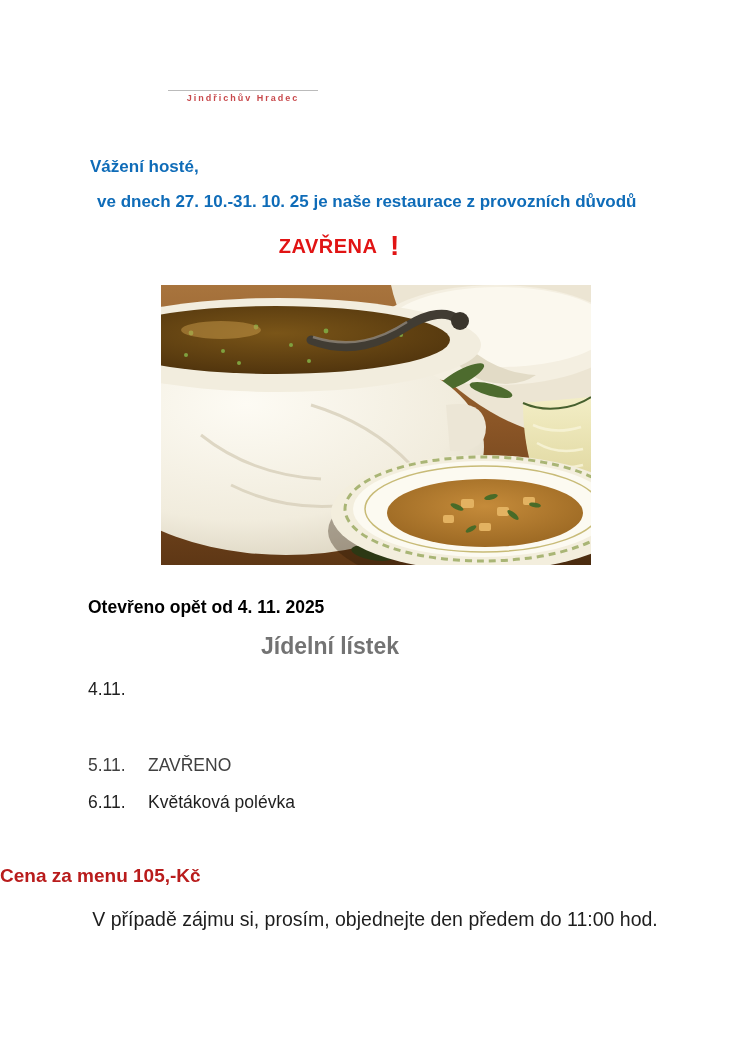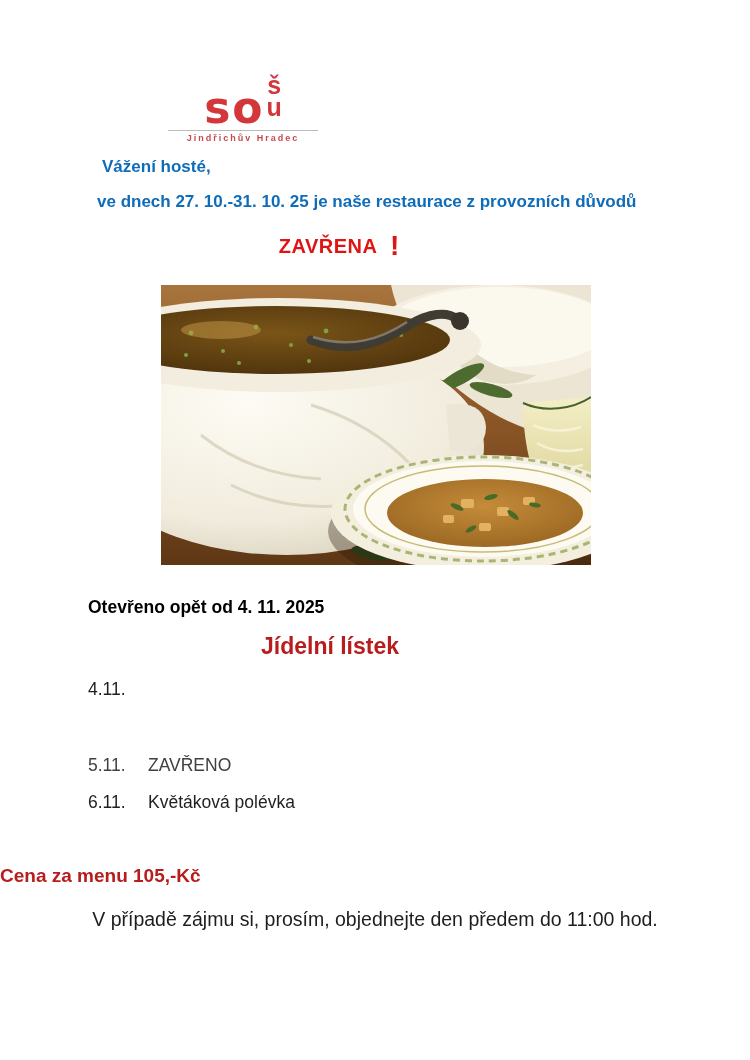--- a/index.html
+++ b/index.html
@@ -21,59 +21,52 @@
     letter-spacing:2px; font-family:"DejaVu Sans", sans-serif;
   }
   .logo-stack { display:flex; flex-direction:column; align-items:center; margin-top:-14px; }
   .logo-stack span { font-size:25px; font-weight:700; color:#d4373a; line-height:22px; }
   .logo-sub {
     margin-top:2px; border-top:1px solid #bbb; padding-top:2px;
     font-size:9px; letter-spacing:2px; color:#c8494c; font-weight:600;
   }
 
   
-  .greeting { left:90px; top:157px; font-size:17px; font-weight:700; color:#0f6cb8;margin-left:12px; }
+  .greeting { left:90px; top:157px; font-size:17px; font-weight:700; color:#0f6cb8; }
   .notice-line { left:97px; top:192px; font-size:17px; font-weight:700; color:#0f6cb8; }
   .closed-banner { left:0; top:230px; width:678px; text-align:center; color:#e11414; font-weight:700; }
   .closed-word { font-size:20px; letter-spacing:.5px; vertical-align:middle; }
   .closed-bang { font-size:28px; margin-left:8px; vertical-align:middle; }
 
   
   .photo { left:161px; top:285px; width:430px; height:280px; overflow:hidden; }
   .photo svg { display:block; }
 
   
   .reopen { left:88px; top:597px; font-size:17.5px; font-weight:700; color:#000000; }
   .menu-title { left:0; top:633px; width:660px; text-align:center;
-                font-size:23px; font-weight:700; color:#b91c1c; }
+                font-size:23px; font-weight:700; color:#737373; }
   .menu-row { left:88px; font-size:17.5px; color:#1f1f1f; display:flex; }
   .menu-row .date { width:60px; flex:0 0 60px; }
   .menu-row.closed { color:#404040; font-weight:400;align-items:center; }
   .row-0 { top:679px; } .row-1 { top:717px; } .row-2 { top:755px; }
   .row-3 { top:792px; } .row-4 { top:829px; }
   .price { left:0; top:865px; width:694px; text-align:left;
            font-size:19px; font-weight:700; color:#b91c1c; }
 
   
   .footer { left:75px; top:901px; width:600px; text-align:center;
             font-size:19.5px; color:#1d1d1d; line-height:37px; }
 </style>
 </head>
 <body>
 
 <div>
 
   <div class="abs logo">
-    <div class="logo-row">
-      <span class="logo-so">so</span>
-      <span class="logo-stack">
-        <span>š</span>
-        <span>u</span>
-      </span>
-    </div>
     <div class="logo-sub">Jindřichův Hradec</div>
   </div>
 
   <div class="abs greeting">Vážení hosté,</div>
   <div class="abs notice-line">ve dnech 27. 10.-31. 10. 25 je naše restaurace z provozních důvodů</div>
   <div class="abs closed-banner">
     <span class="closed-word">ZAVŘENA</span>
     <span class="closed-bang">!</span>
   </div>
 

